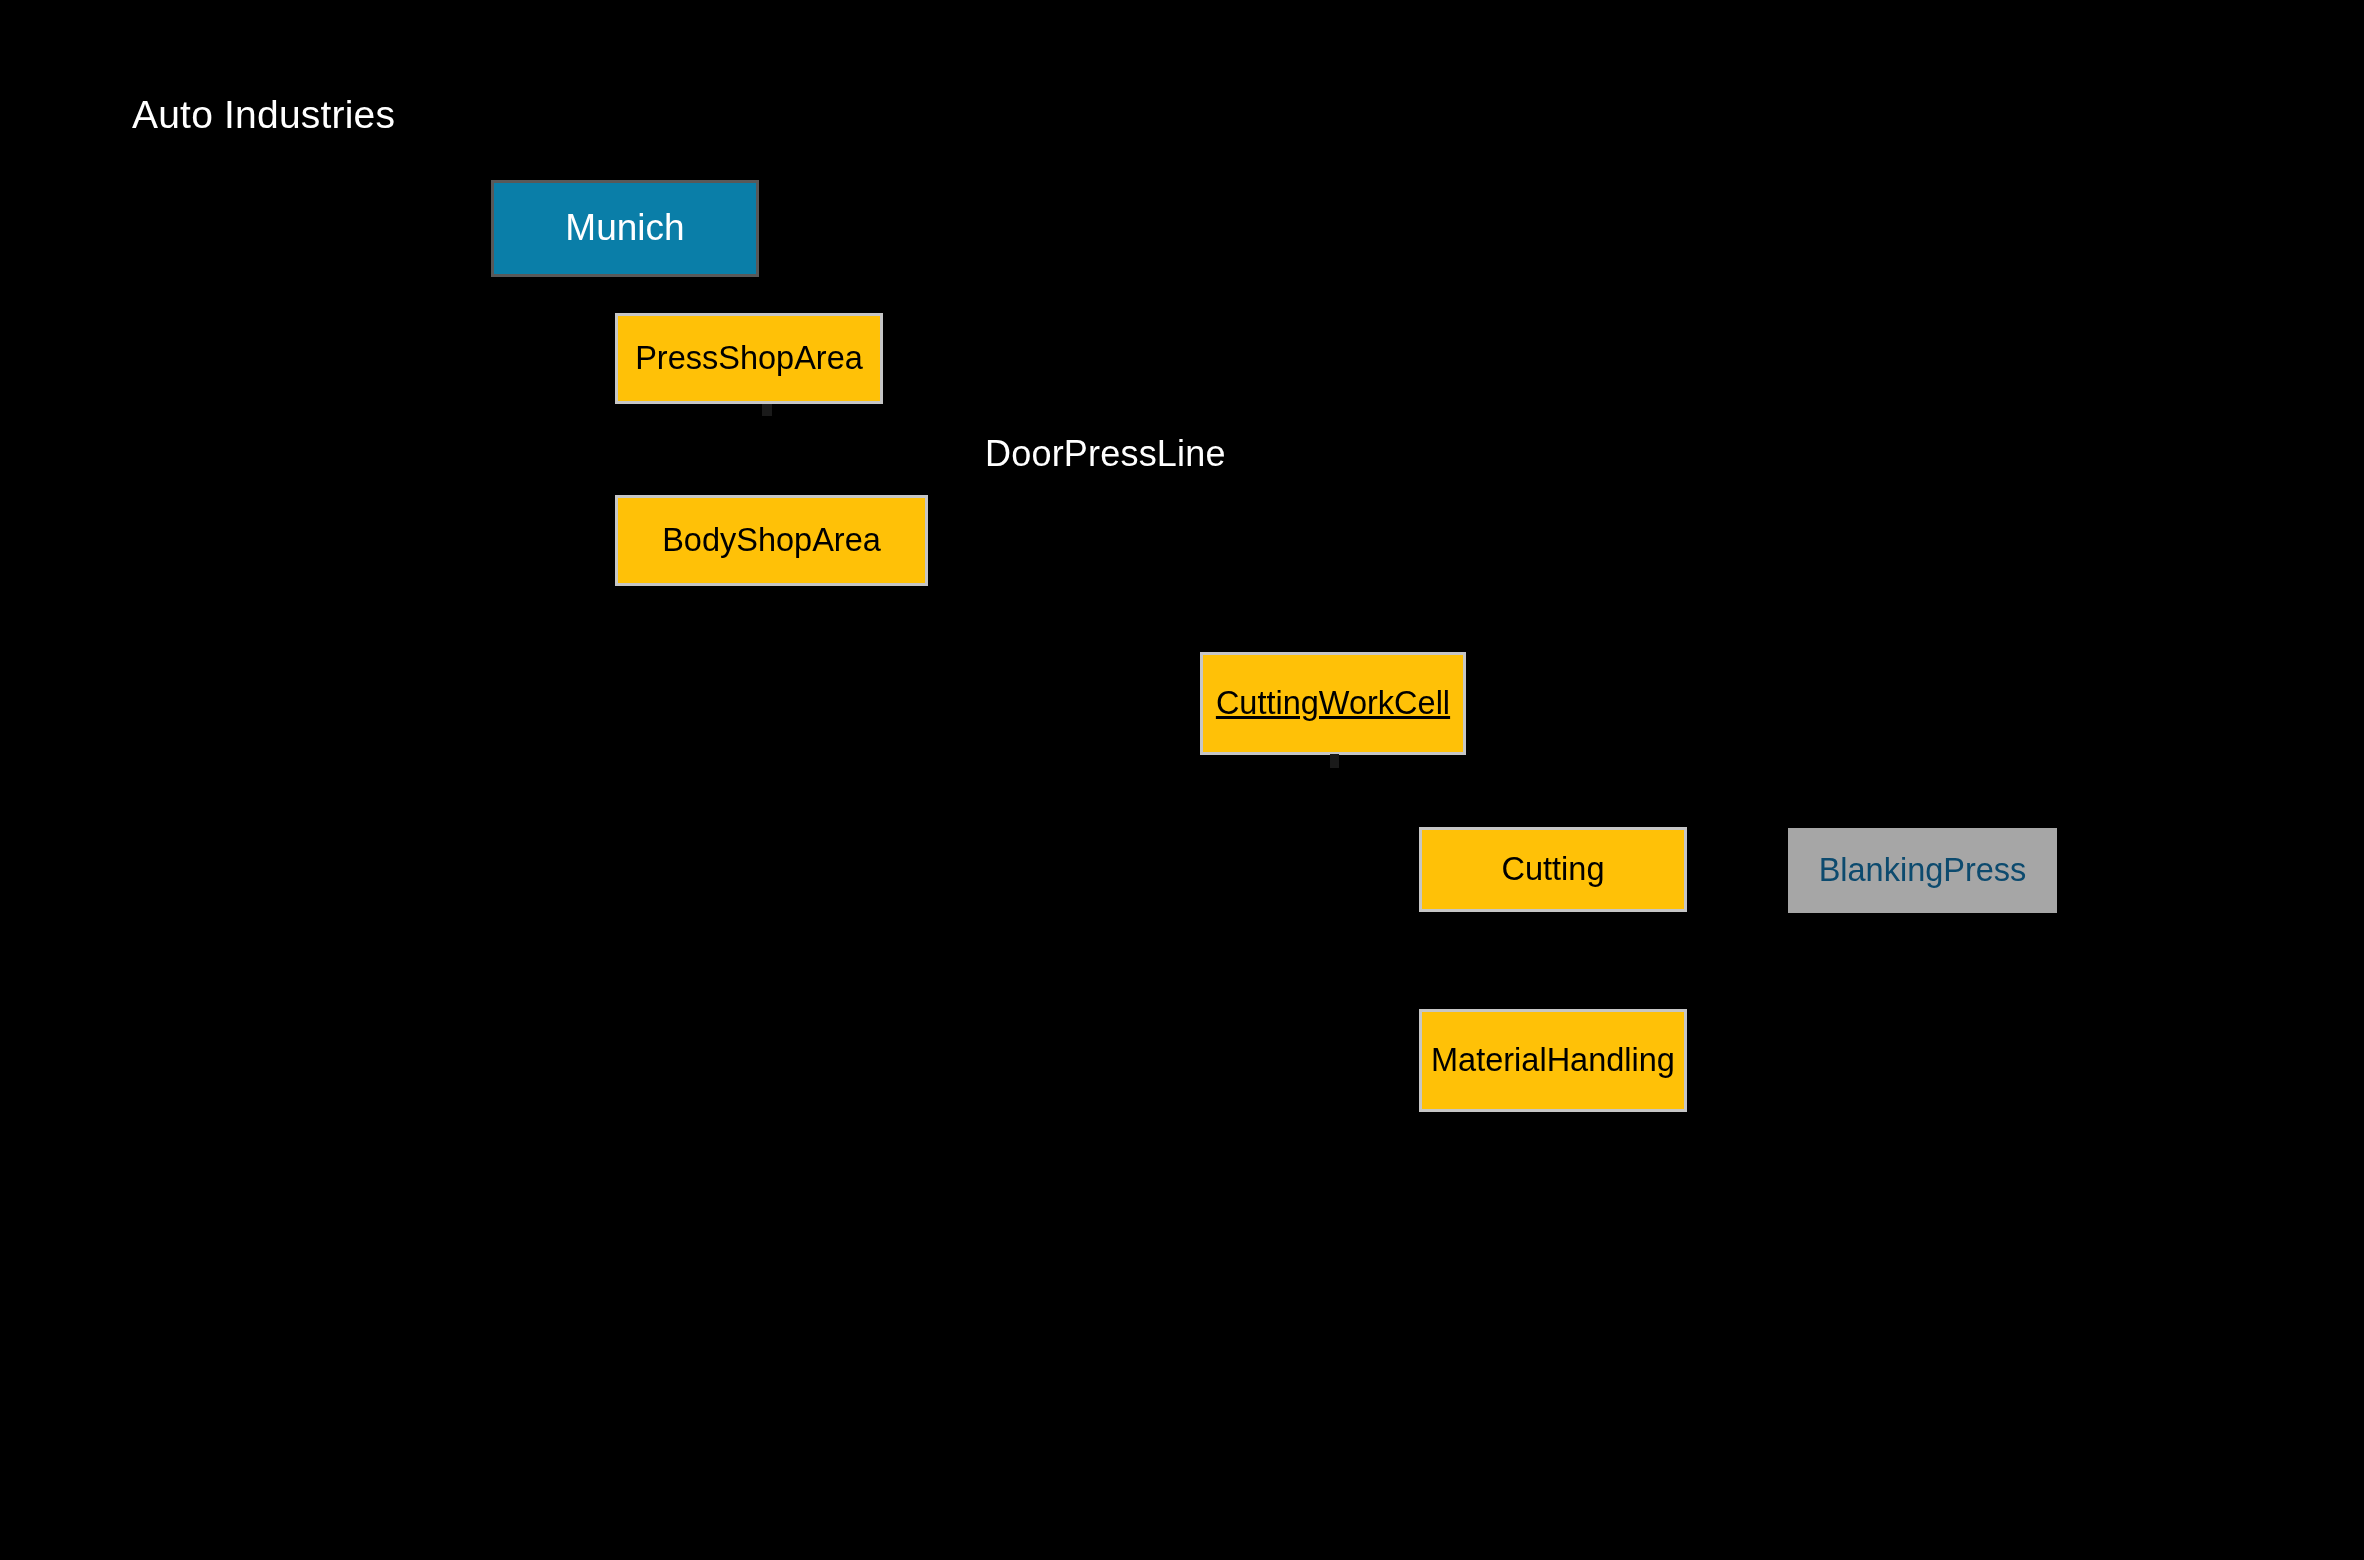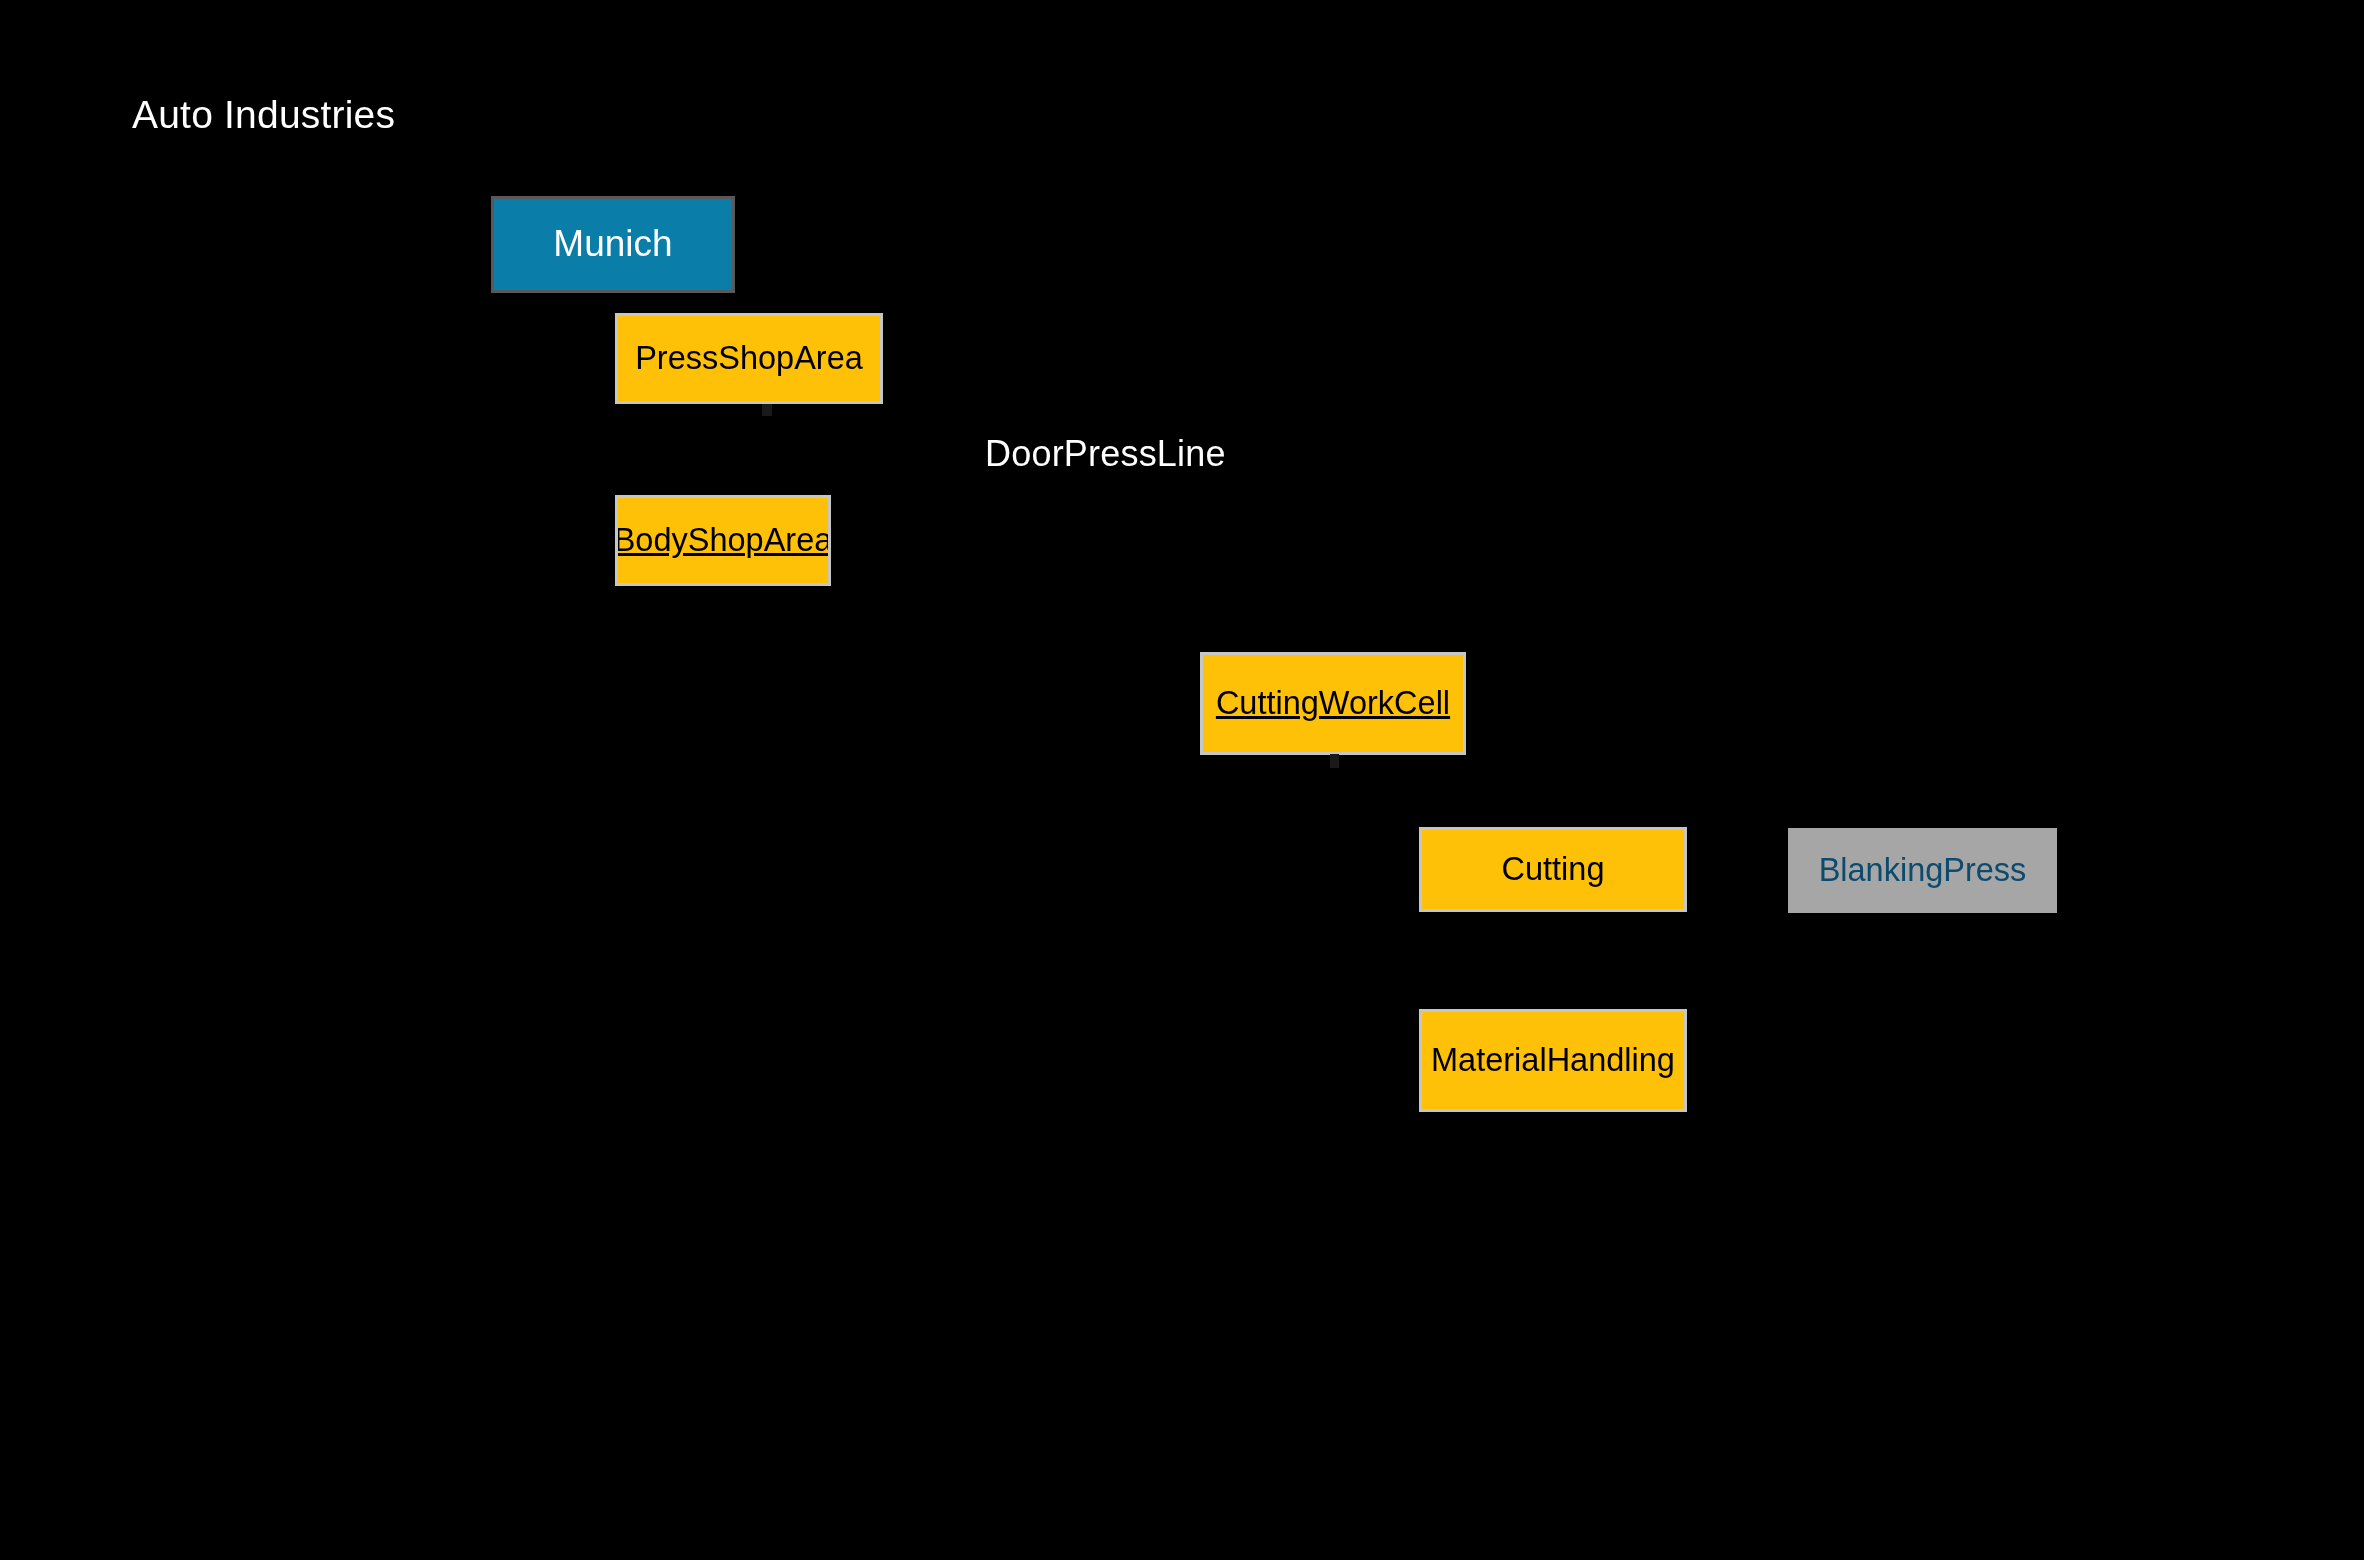--- a/index.html
+++ b/index.html
@@ -71,33 +71,33 @@
     background: #1a1a1a;
   }
 </style>
 </head>
 <body>
 
 <div id="canvas">
 
   <div class="free-label" id="title-auto-industries">Auto Industries</div>
 
-  <div class="node node-site" style="left:491px; top:196px; width:244px; height:97px;">
+  <div class="node node-site" style="left:491px; top:180px; width:268px; height:97px;">
     <span>Munich</span>
   </div>
 
   <div class="node node-area" style="left:615px; top:313px; width:268px; height:91px;">
     <span>PressShopArea</span>
   </div>
 
   <div class="connector-stub" style="left:762px; top:404px; width:9.9px; height:11.8px;"></div>
 
   <div class="free-label" id="label-door-press-line">DoorPressLine</div>
 
-  <div class="node node-area" style="left:615px; top:495px; width:216px; height:91px;text-decoration:underline;">
+  <div class="node node-area" style="left:615px; top:495px; width:313px; height:91px;">
     <span>BodyShopArea</span>
   </div>
 
 
   <div class="node node-area" style="left:1200px; top:652px; width:266px; height:103px;text-decoration:underline;">
     <span>CuttingWorkCell</span>
   </div>
 
   <div class="connector-stub" style="left:1330px; top:754px; width:8.9px; height:13.8px;"></div>
 

